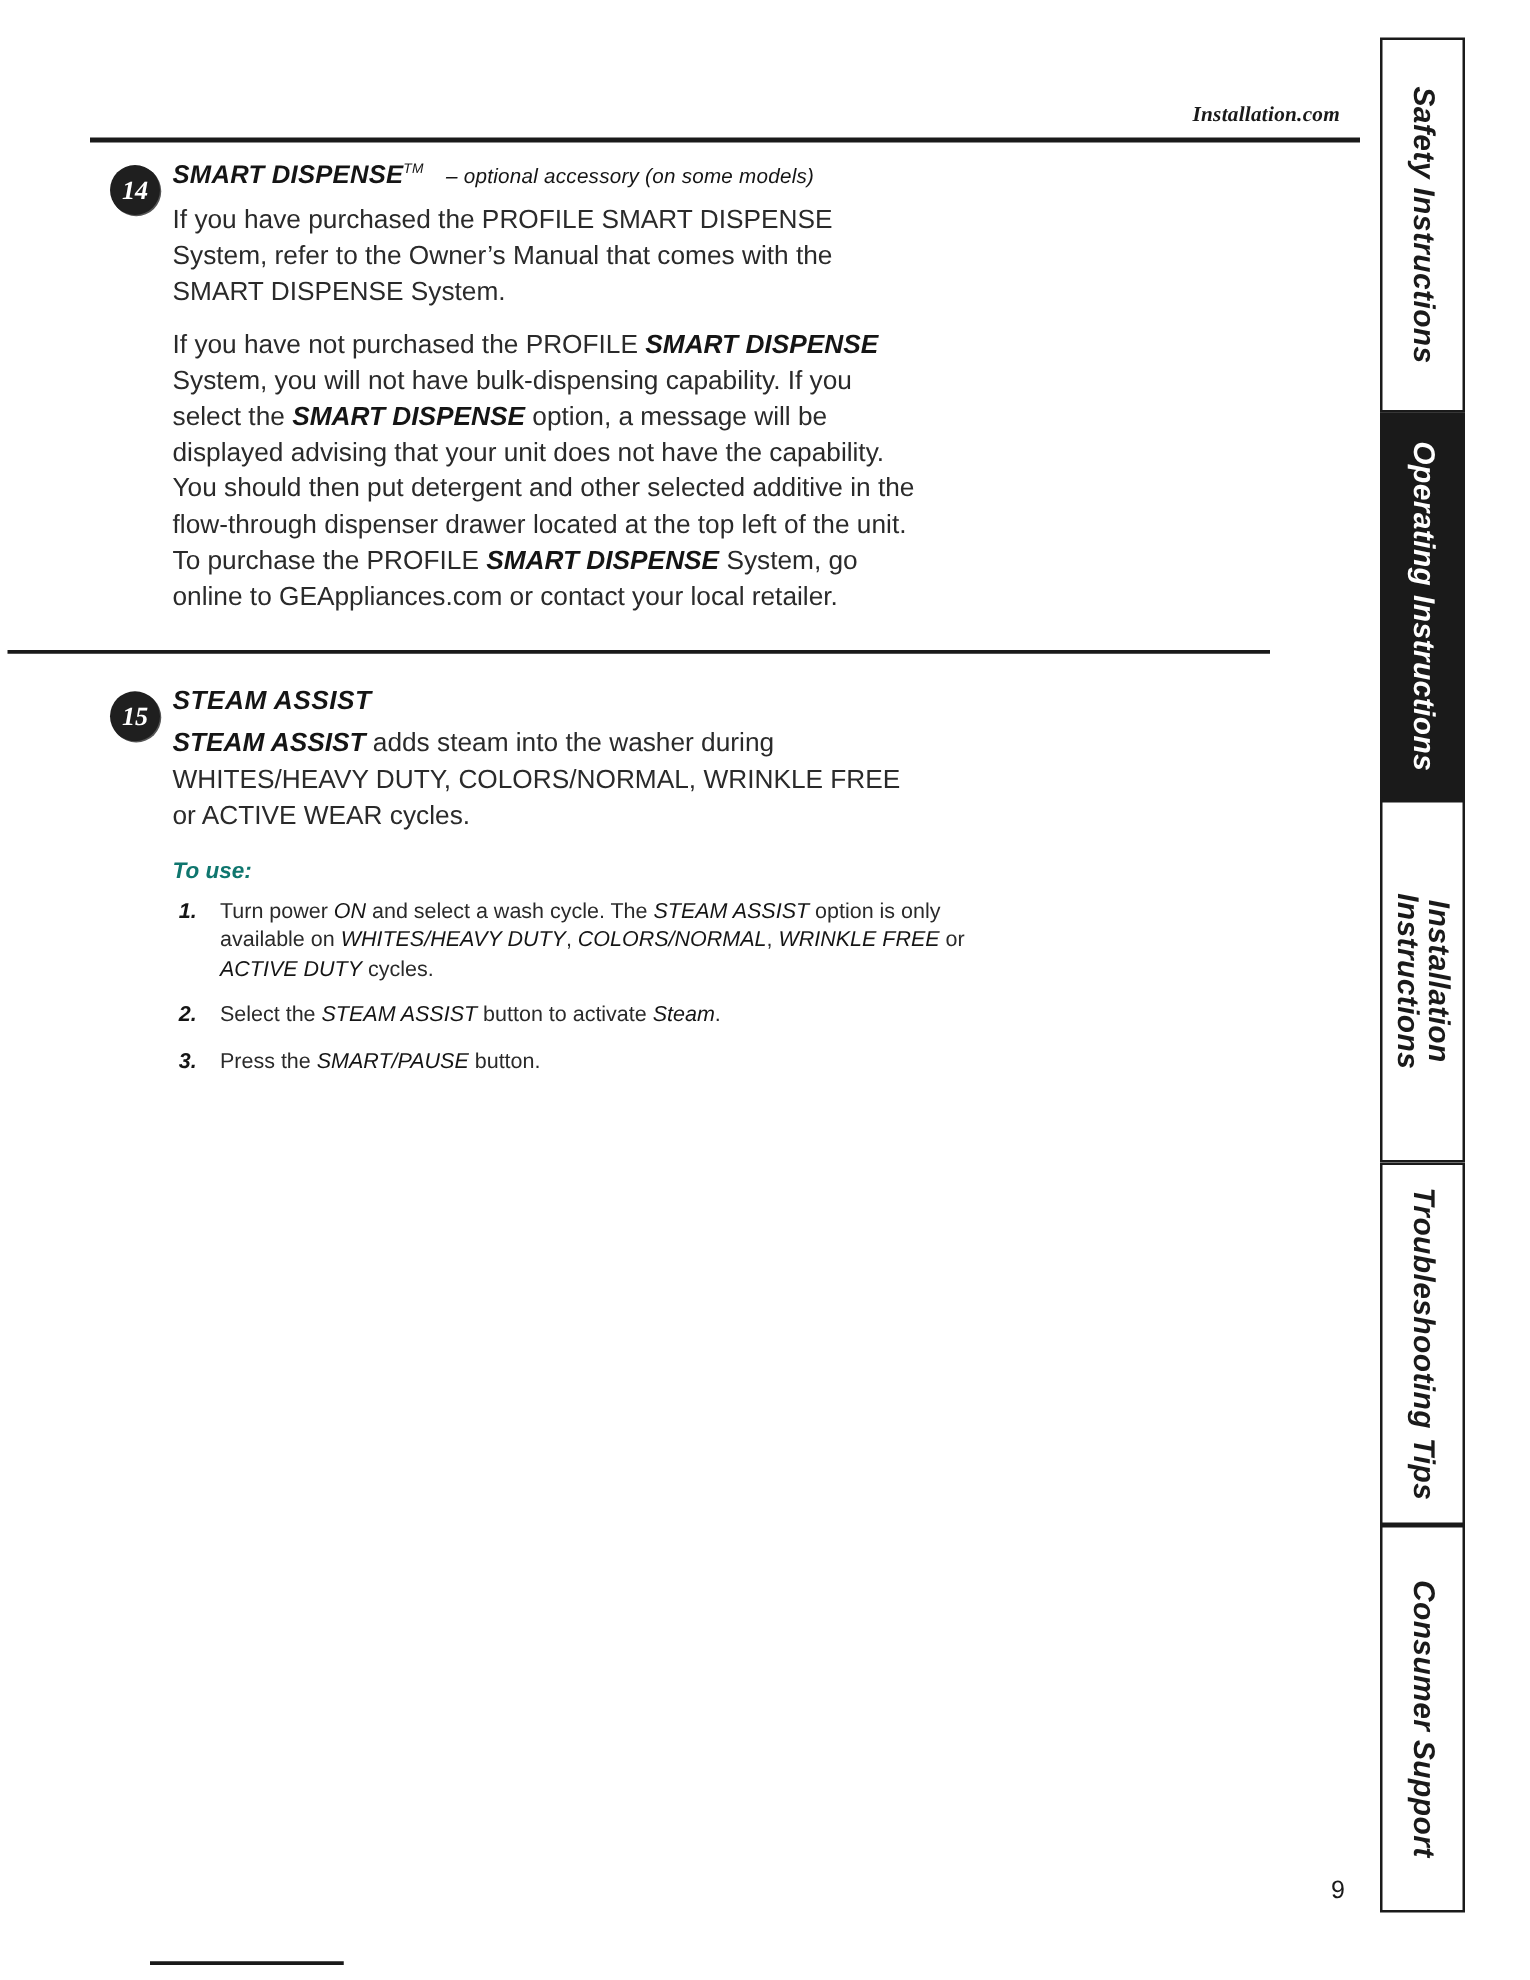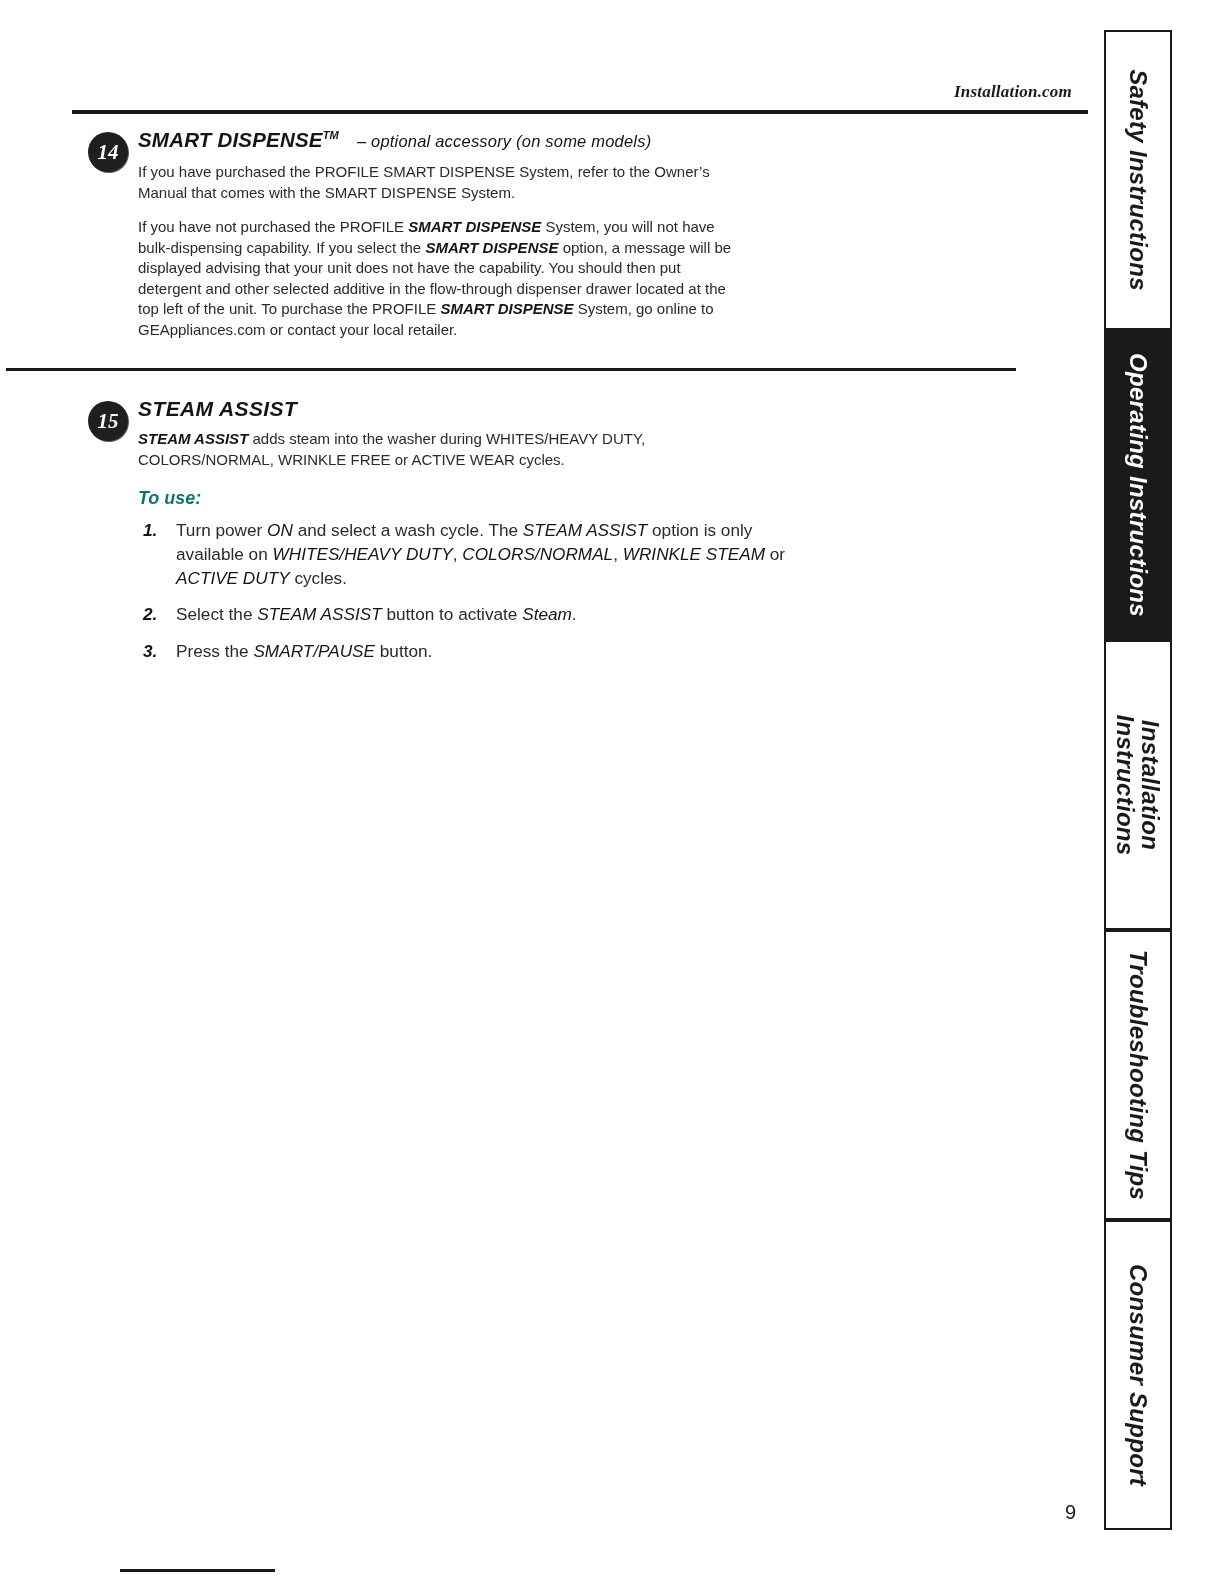--- a/index.html
+++ b/index.html
@@ -81,31 +81,31 @@
     font-style: italic;
     font-weight: bold;
     font-size: 20.5px;
     letter-spacing: 0.2px;
     margin: 0 0 10px 0;
     color: #151515;
   }
   .sec-title .sup {
     font-size: 11px;
     vertical-align: super;
-    font-weight: bold;
+    font-weight: normal;
   }
   .sec-title .light {
     font-weight: normal;
     font-style: italic;
     font-size: 16.5px;
     margin-left: 12px;
   }
 
   .body-text {
-    font-size: 15px;
+    font-size: 21px;
     line-height: 1.37;
     margin: 0 0 14px 0;
     max-width: 600px;
     color: #2a2a2a;
   }
   .body-text b {
     font-weight: bold;
     font-style: italic;
     color: #151515;
   }
@@ -248,21 +248,21 @@
     </div>
 
     <div class="divider"></div>
 
     <div class="section">
       <div class="step-badge">15</div>
       <h2 class="sec-heading">STEAM ASSIST</h2>
       <p class="body-text"><b>STEAM ASSIST</b><span> adds steam into the washer during WHITES/HEAVY DUTY, COLORS/NORMAL, WRINKLE FREE or ACTIVE WEAR cycles.</span></p>
       <div class="sub-heading">To use:</div>
       <ol class="steps">
-        <li><span class="num">1.</span><span>Turn power <b>ON</b> and select a wash cycle. The <b>STEAM ASSIST</b> option is only available on <b>WHITES/HEAVY DUTY</b>, <b>COLORS/NORMAL</b>, <b>WRINKLE STEAM</b> or <b>ACTIVE DUTY</b> cycles.</span></li>
+        <li><span class="num">1.</span><span>Turn power <b>ON</b> and select a wash cycle. The <b>STEAM ASSIST</b> option is only available on <b>WHITES/HEAVY DUTY</b>, <b>COLORS/NORMAL</b>, <b>WRINKLE FREE</b> or <b>ACTIVE DUTY</b> cycles.</span></li>
         <li><span class="num">2.</span><span>Select the <b>STEAM ASSIST</b> button to activate <b>Steam</b>.</span></li>
         <li><span class="num">3.</span><span>Press the <b>SMART/PAUSE</b> button.</span></li>
       </ol>
     </div>
 
   </div>
 
   <div class="tabs">
     <div class="tab" id="tab-0">
       <span class="label">Safety Instructions</span>

